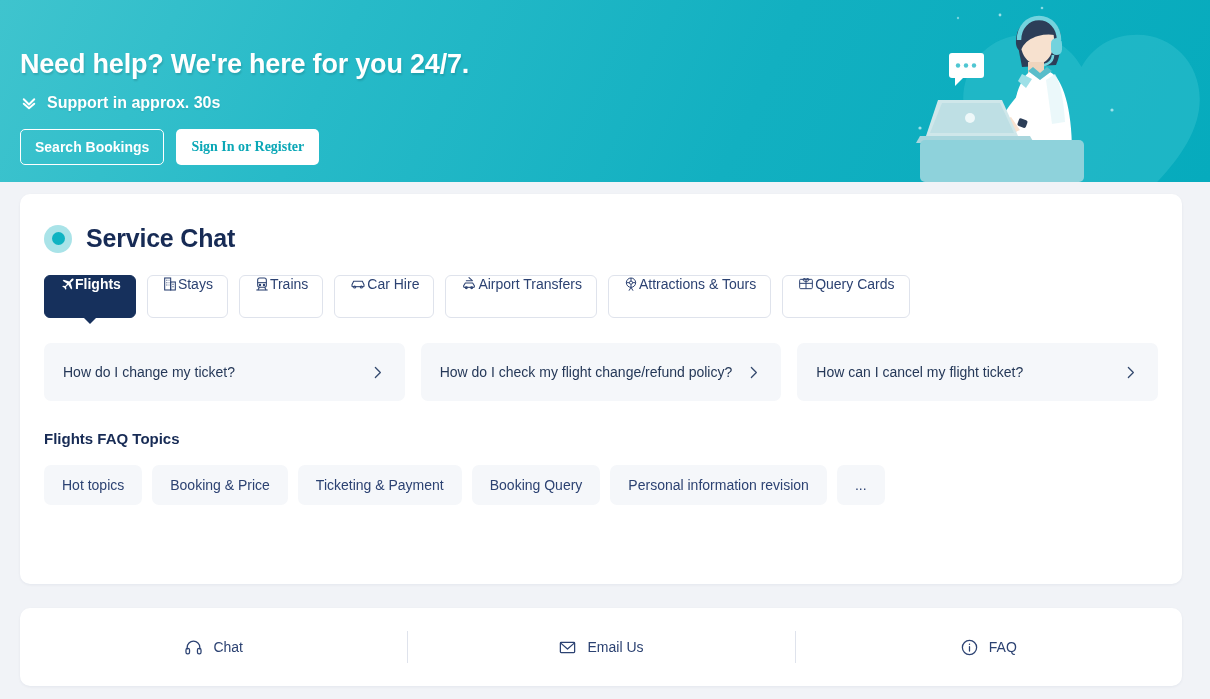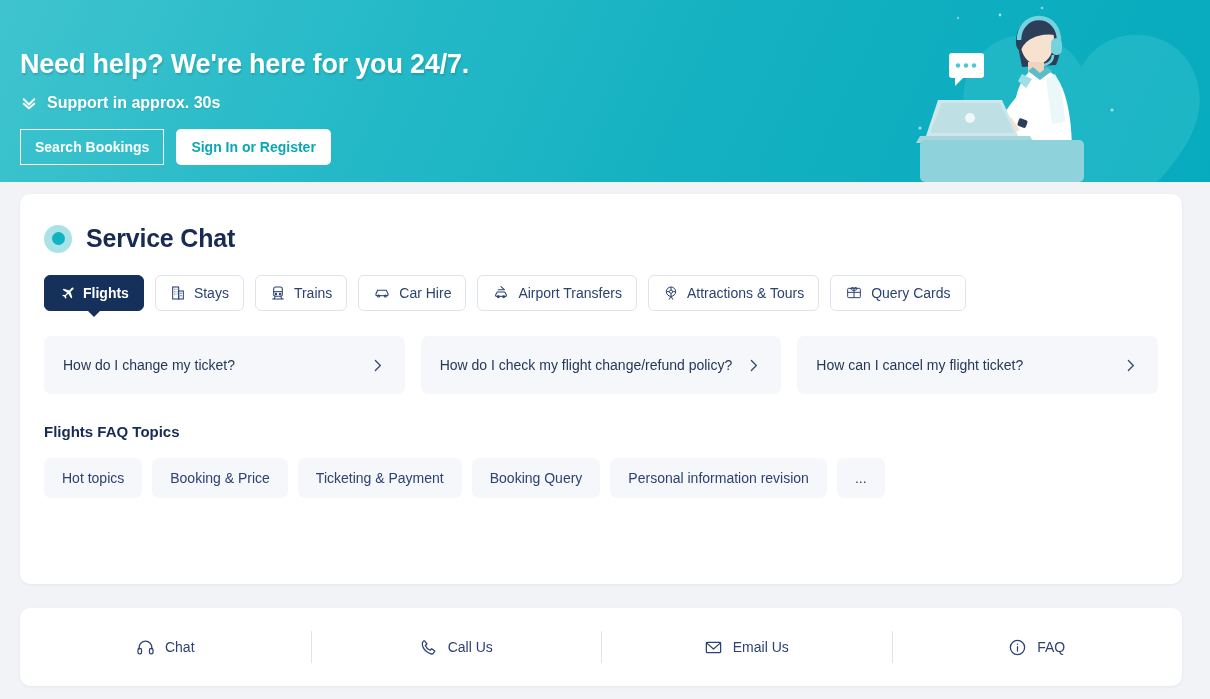--- a/index.html
+++ b/index.html
@@ -27,33 +27,33 @@
   }
   .hero-sub {
     display: flex; align-items: center; gap: 9px;
     margin-top: 14px;
     font-size: 16px; font-weight: bold; color: #ffffff;
     text-shadow: 0 1px 2px rgba(0,0,0,0.10);
   }
   .dbl-chevron { display: block; width: 18px; height: 18px; }
   .hero-btns { display: flex; gap: 12px; margin-top: 17px; }
   .btn-outline {
-    border: 1.5px solid #ffffff; border-radius: 0;
+    border: 1.5px solid #ffffff; border-radius: 5px;
     background: transparent; color: #ffffff;
     font-size: 14px; font-weight: bold;
     padding: 10px 14px; line-height: 1;
     font-family: "Liberation Sans", sans-serif;
     cursor: pointer;
   }
   .btn-solid {
     border: none; border-radius: 5px;
     background: #ffffff; color: #0aa7b6;
     font-size: 14px; font-weight: bold;
     padding: 11px 15px; line-height: 1;
-    font-family: Liberation Sans, sans-serif;
+    font-family: Liberation Serif, serif;
     cursor: pointer;
   }
   .hero-art {
     position: absolute; right: 0; top: 0;
     width: 360px; height: 182px; z-index: 1;
   }
 
   
   .main-card {
     position: absolute; left: 20px; top: 194px;
@@ -73,22 +73,22 @@
   }
   .dot-badge i { width: 13px; height: 13px; border-radius: 50%; background: #0fb3c2; display:block; }
   .card-title {
     font-size: 25px; font-weight: bold; color: #172b55; letter-spacing: -0.2px;
   }
 
   
   .tabs { display: flex; gap: 11px; padding: 22px 0 0 24px; }
   .tab {
     position: relative;
-    display: flex; align-items: center; gap: 8px;
-    height: 36px; padding: 0 14px;
+    display: flex; align-items: flex-start; gap: 0;
+    height: 43px; padding: 0 14px;
     border: 1px solid #dfe3ec; border-radius: 6px;
     background: #ffffff; color: #2c4272;
     font-size: 14px; cursor: pointer; white-space: nowrap;
   }
   .tab svg { flex: 0 0 auto; }
   .tab.active {
     background: #16305c; border-color: #16305c; color: #ffffff;
     font-weight: bold;
   }
   .tab.active::after {
@@ -354,26 +354,20 @@
 
   <div class="footer-item">
     <svg width="19" height="19" viewBox="0 0 24 24" fill="none" stroke="#2c4272" stroke-width="1.6" stroke-linecap="round">
       <path d="M4 14v-2a8 8 0 0 1 16 0v2"></path>
       <rect x="2.5" y="13" width="4.5" height="7" rx="2"></rect>
       <rect x="17" y="13" width="4.5" height="7" rx="2"></rect>
     </svg>
     <span>Chat</span>
   </div>
 
-  <div class="footer-item">
-    <svg width="19" height="19" viewBox="0 0 24 24" fill="none" stroke="#2c4272" stroke-width="1.6" stroke-linecap="round" stroke-linejoin="round">
-      <path d="M7 3.5l3 4-2 2c1 2.5 3.5 5 6 6l2-2 4 3-2 3c-1 1-3 1-6-.8C8 16.5 5 12.5 4.3 9 3.8 6.5 4.5 5 5.5 4z"></path>
-    </svg>
-    <span>Call Us</span>
-  </div>
 
   <div class="footer-item">
     <svg width="19" height="19" viewBox="0 0 24 24" fill="none" stroke="#2c4272" stroke-width="1.6" stroke-linejoin="round">
       <rect x="3" y="5.5" width="18" height="13" rx="1"></rect>
       <polyline points="3.5,6.5 12,14 20.5,6.5"></polyline>
     </svg>
     <span>Email Us</span>
   </div>
 
   <div class="footer-item">

